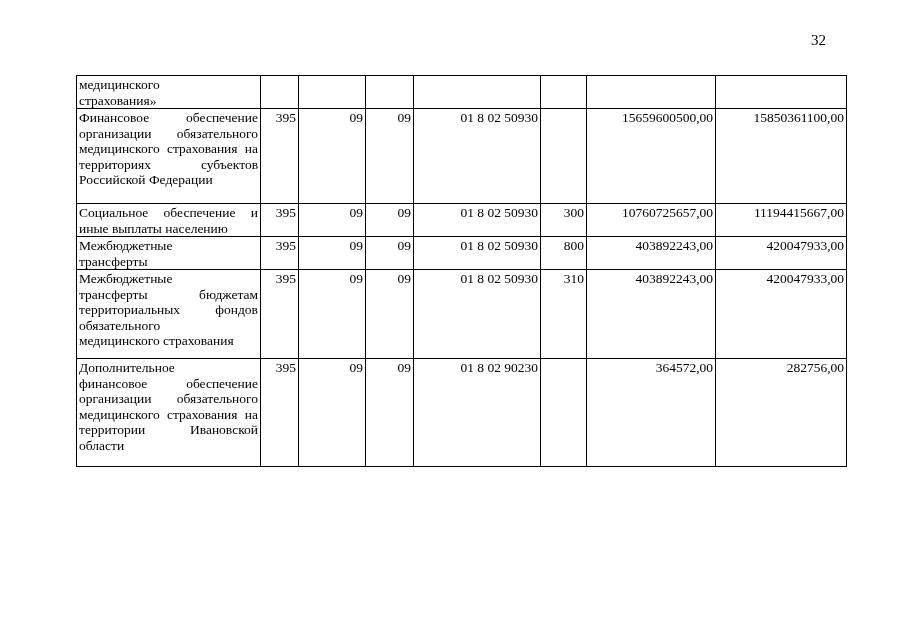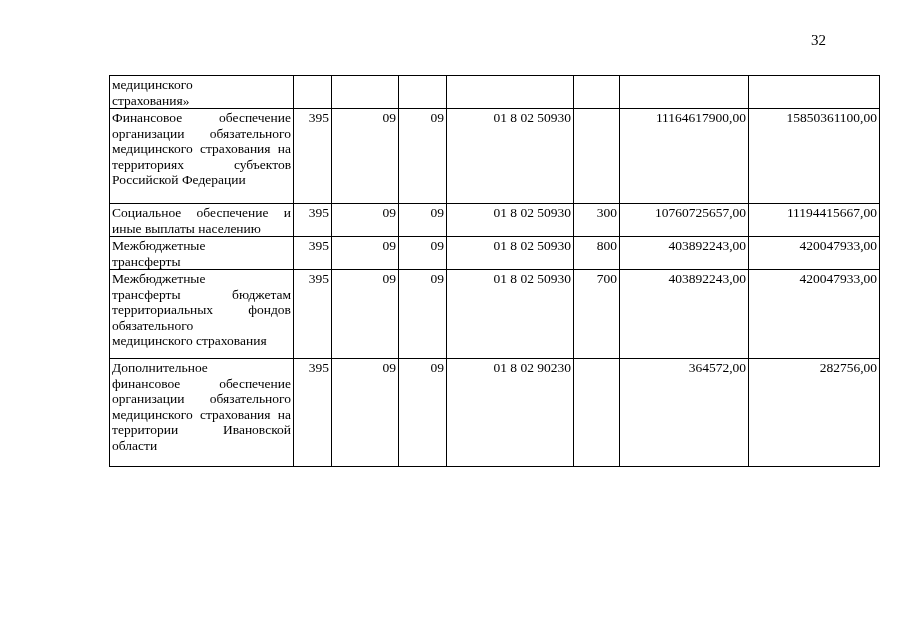--- a/index.html
+++ b/index.html
@@ -25,21 +25,20 @@
     font-size: 15px;
     line-height: 18px;
   }
   table.budget {
     position: absolute;
     left: 76px;
     top: 75px;
     width: 770px;
     border-collapse: collapse;
     table-layout: fixed;
-    margin-left: 33px;
   }
   table.budget td {
     border: 1px solid #000000;
     vertical-align: top;
     font-size: 13.5px;
     line-height: 15.5px;
     padding: 1px 2px 0 2px;
     overflow: hidden;
   }
   td.name {
@@ -82,21 +81,21 @@
         <td class="num"></td>
         <td class="num"></td>
       </tr>
       <tr style="height:95px">
         <td class="name">Финансовое обеспечение организации обязательного медицинского страхования на территориях субъектов Российской Федерации</td>
         <td class="num">395</td>
         <td class="num">09</td>
         <td class="num">09</td>
         <td class="num">01 8 02 50930</td>
         <td class="num"></td>
-        <td class="num">11164617900,00</td>
+        <td class="num">15659600500,00</td>
         <td class="num">15850361100,00</td>
       </tr>
       <tr style="height:31px">
         <td class="name">Социальное обеспечение и иные выплаты населению</td>
         <td class="num">395</td>
         <td class="num">09</td>
         <td class="num">09</td>
         <td class="num">01 8 02 50930</td>
         <td class="num">300</td>
         <td class="num">10760725657,00</td>
@@ -114,21 +113,21 @@
         <td class="num">420047933,00</td>
       </tr>
       <tr style="height:89px">
         <td class="name">Межбюджетные
 трансферты бюджетам территориальных фондов обязательного
 медицинского страхования</td>
         <td class="num">395</td>
         <td class="num">09</td>
         <td class="num">09</td>
         <td class="num">01 8 02 50930</td>
-        <td class="num">700</td>
+        <td class="num">310</td>
         <td class="num">403892243,00</td>
         <td class="num">420047933,00</td>
       </tr>
       <tr style="height:108px">
         <td class="name">Дополнительное
 финансовое обеспечение организации обязательного медицинского страхования на территории Ивановской области</td>
         <td class="num">395</td>
         <td class="num">09</td>
         <td class="num">09</td>
         <td class="num">01 8 02 90230</td>

